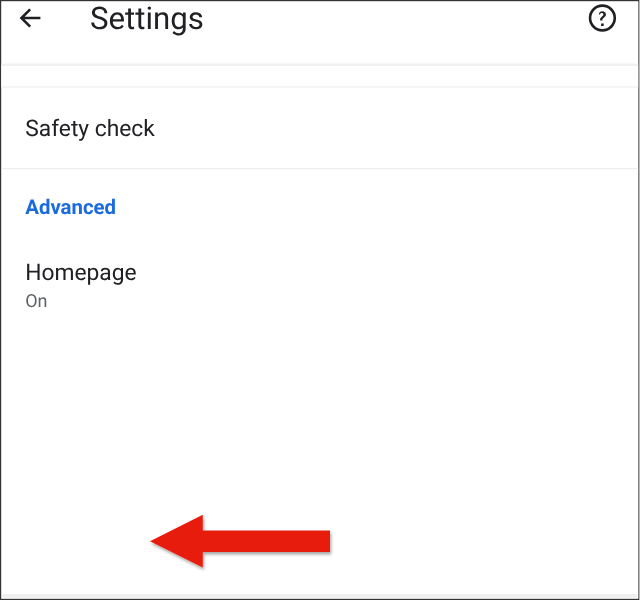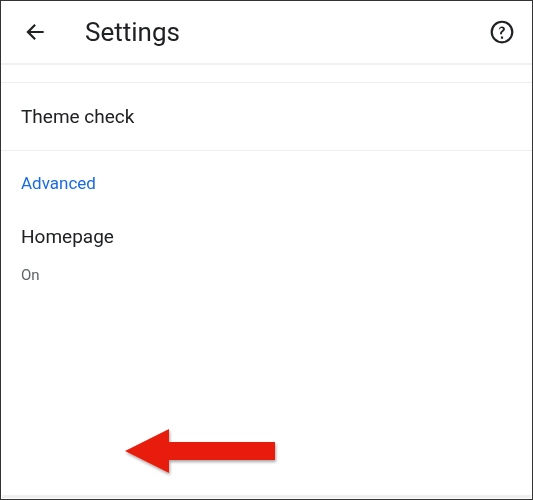--- a/index.html
+++ b/index.html
@@ -1,30 +1,30 @@
 <!DOCTYPE html>
 <html><head>
   <meta charset="utf-8">
   <style>
     * { box-sizing: border-box; margin: 0; padding: 0; }
     html, body { width: 533px; height: 500px; font-family: Roboto, 'Segoe UI', Arial, sans-serif; background: #fff; }
     .frame { width: 533px; height: 500px; border: 1px solid #333; background: #fff; position: relative; overflow: hidden; }
-    .header { display: flex; align-items: center; height: 62px; padding: 0 20px; position: relative; }
+    .header { display: flex; height: 52px; padding: 0 10px; position: relative; }
     .back { width: 28px; height: 28px; display: flex; align-items: center; justify-content: center; cursor: pointer; }
     .title { font-size: 26px; font-weight: 400; color: #202124; margin-left: 36px; letter-spacing: 0; }
     .help { position: absolute; right: 16px; width: 28px; height: 28px; display: flex; align-items: center; justify-content: center; cursor: pointer; }
     .divider-thin { height: 2px; background: #f1f1f1; }
     .gap-top { height: 18px; background: #fff; border-bottom: 1px solid #eeeeee; }
     .row { padding: 22px 20px; border-bottom: 1px solid #eeeeee; cursor: pointer; }
     .row.last-basics { border-bottom: none; }
     .row-label { font-size: 19px; color: #202124; font-weight: 400; }
     .section-header { padding: 22px 20px 10px 20px; }
-    .section-header-label { font-size: 17px; color: #1a6be0; font-weight: 400; }
+    .section-header-label { font-size: 17px; color: #1a6be0; font-weight: 700; }
     .row-two { padding: 22px 11px 6px 20px; cursor: pointer; }
-    .row-sub { font-size: 15px; color: #5f6368; margin-top: 18px; }
+    .row-sub { font-size: 15px; color: #5f6368; margin-top: 4px; }
     .bottom-line { position: absolute; left: 1px; right: 1px; bottom: 1px; height: 3px; background: #efefef; }
     .arrow-annot { position: absolute; left: 124px; top: 420px; pointer-events: none; }
   </style>
 </head>
 <body>
 
 <div class="frame">
 
   <div class="header">
     <div class="back">
@@ -38,21 +38,21 @@
         <circle cx="12" cy="12" r="9.5" fill="none" stroke="#202124" stroke-width="2"></circle>
         <path d="M9.3 9.2c.15-1.3 1.25-2.3 2.7-2.3 1.5 0 2.7 1.0 2.7 2.4 0 1.0-.5 1.6-1.4 2.3-.9.7-1.3 1.1-1.3 2.0v.4h-1.8v-.5c0-1.2.6-1.9 1.5-2.6.7-.55 1.1-.9 1.1-1.5 0-.7-.55-1.2-1.3-1.2-.75 0-1.25.5-1.35 1.2l-1.85-.2zM11 16.2h2v2h-2z" fill="#202124"></path>
       </svg>
     </div>
   </div>
 
   <div class="divider-thin"></div>
   <div class="gap-top"></div>
 
   <div class="row">
-    <div class="row-label">Theme check</div>
+    <div class="row-label">Safety check</div>
   </div>
 
 
 
   <div class="section-header">
     <div class="section-header-label">Advanced</div>
   </div>
 
   <div class="row-two">
     <div class="row-label">Homepage</div>

